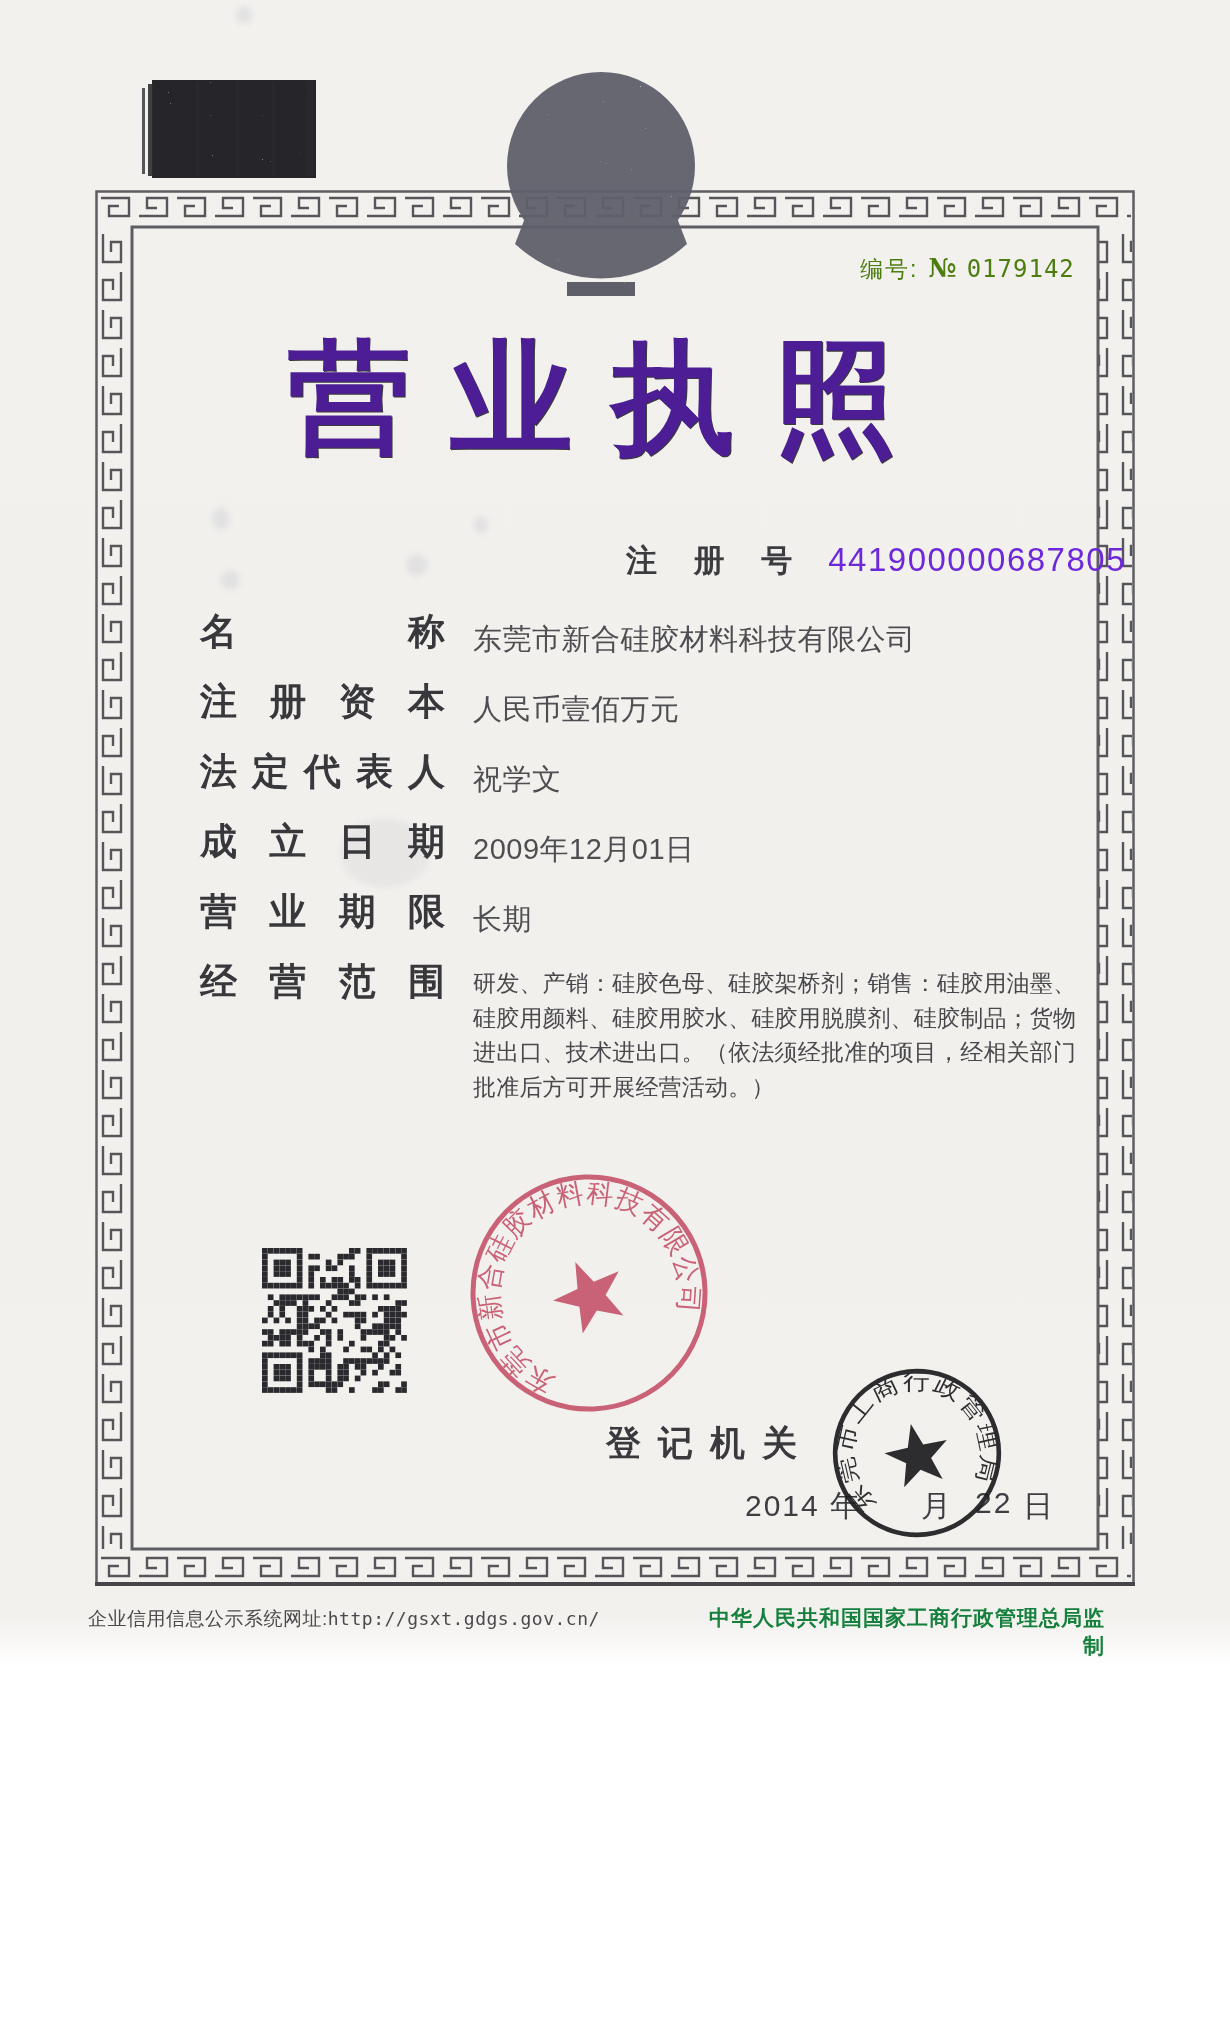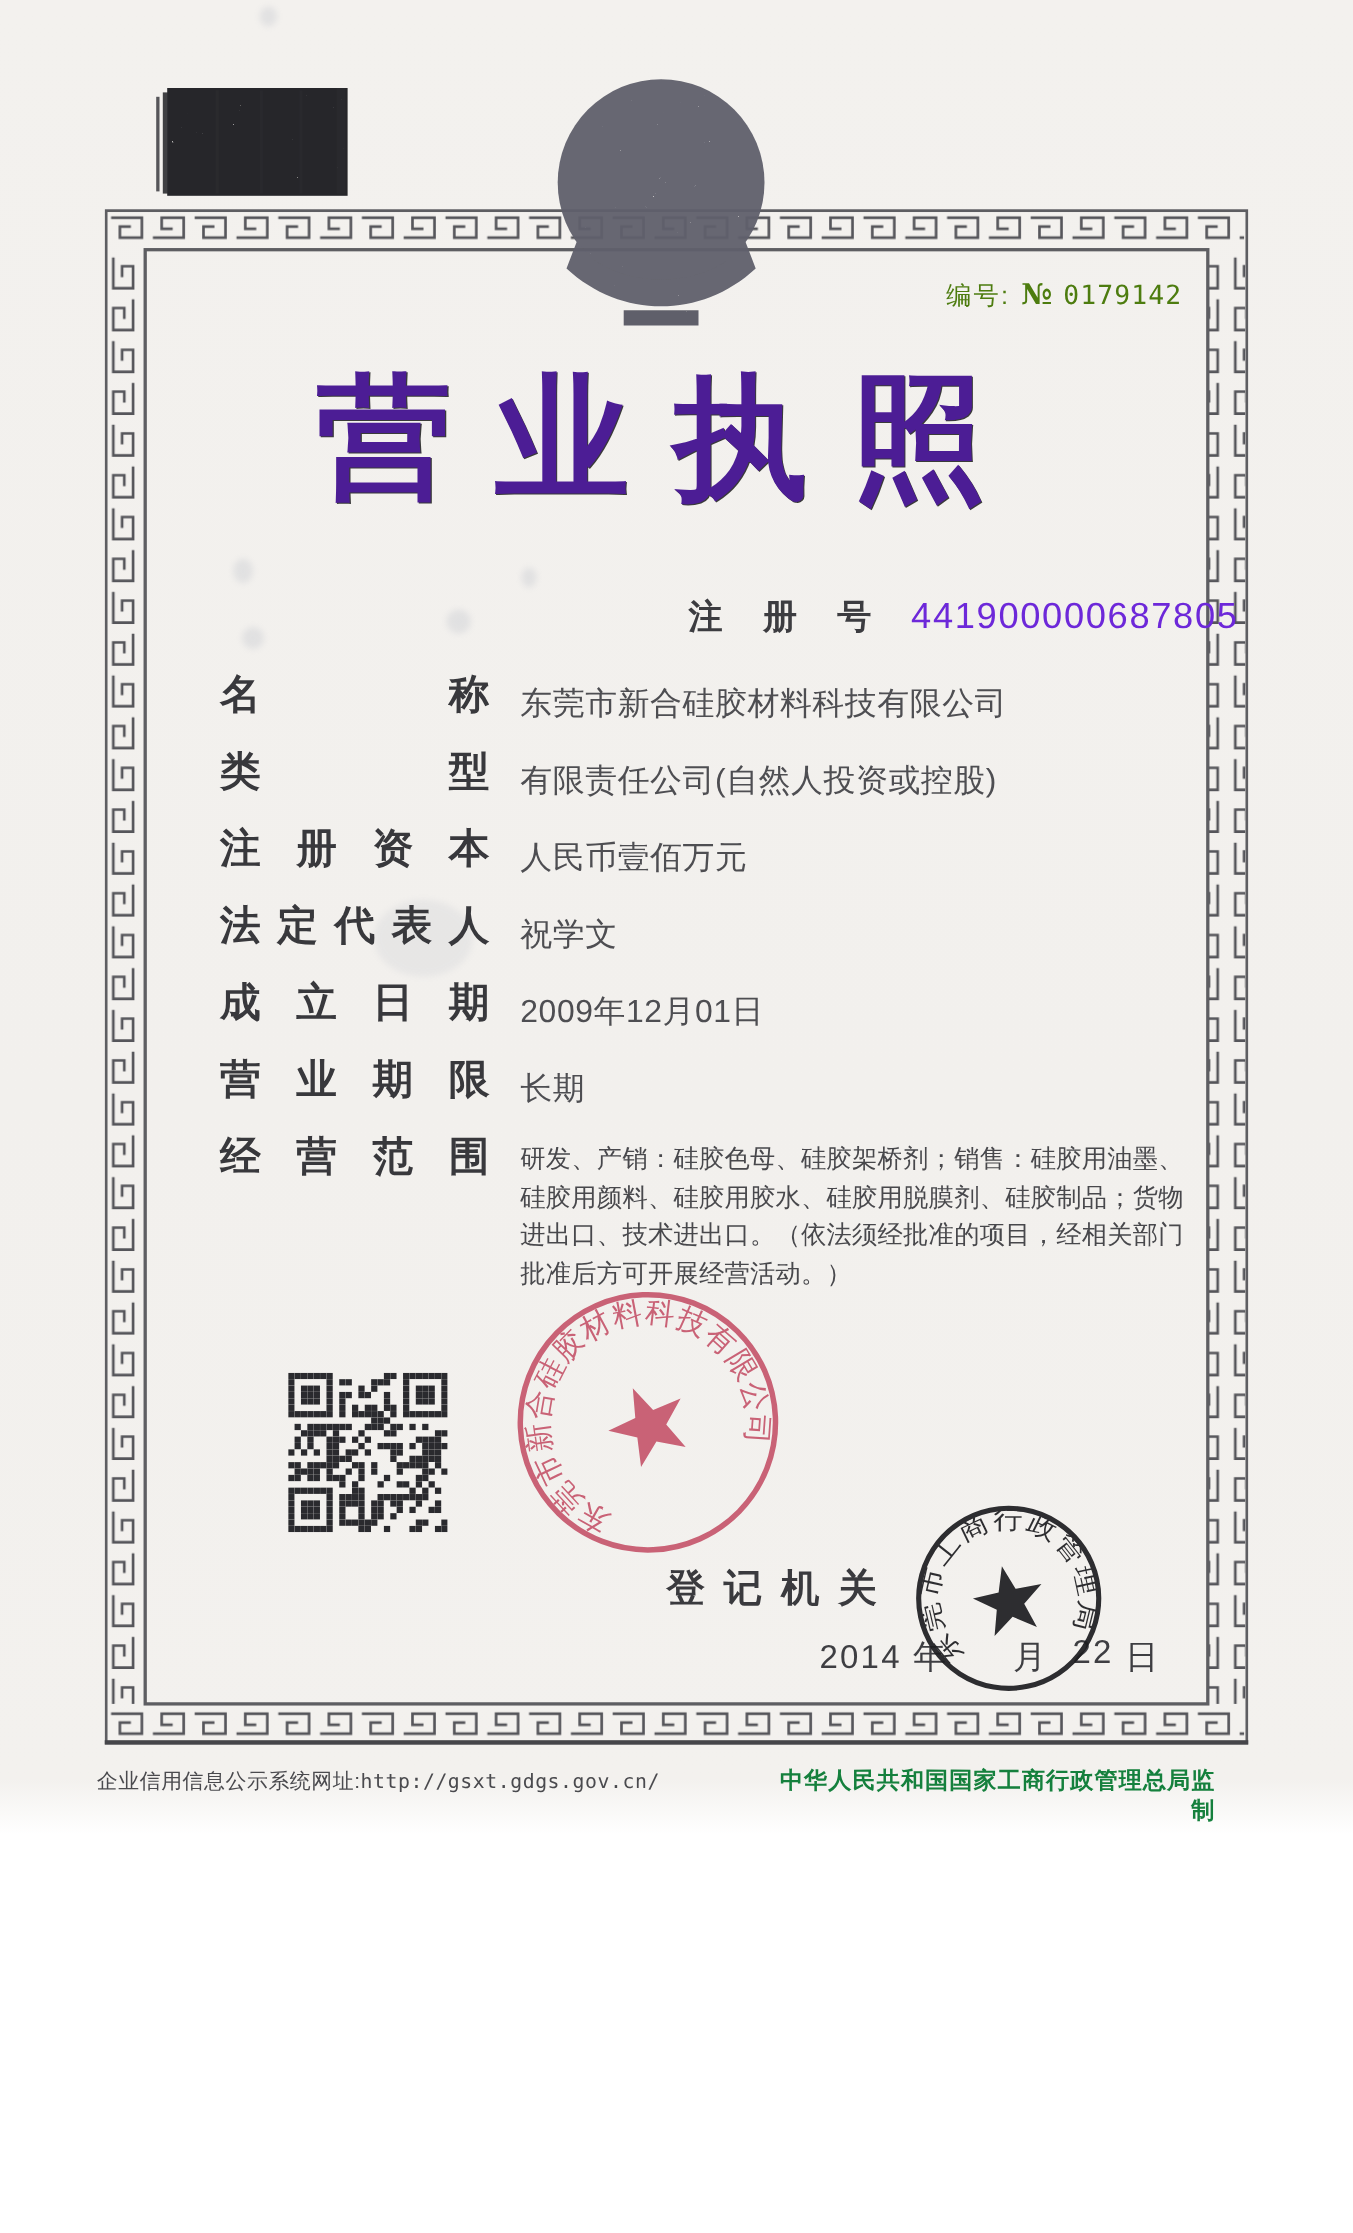--- a/index.html
+++ b/index.html
@@ -151,24 +151,20 @@
 
   <div class="abs regline">
     <span class="rlabel">注 册 号</span>
     <span class="rvalue">441900000687805</span>
   </div>
 
   <div class="abs rows">
     <div class="row">
       <span class="row-label">名称</span>
       <span class="row-value">东莞市新合硅胶材料科技有限公司</span>
-    </div>
-    <div class="row">
-      <span class="row-label">类型</span>
-      <span class="row-value">有限责任公司(自然人投资或控股)</span>
     </div>
     <div class="row">
       <span class="row-label">注册资本</span>
       <span class="row-value">人民币壹佰万元</span>
     </div>
     <div class="row">
       <span class="row-label">法定代表人</span>
       <span class="row-value">祝学文</span>
     </div>
     <div class="row">

